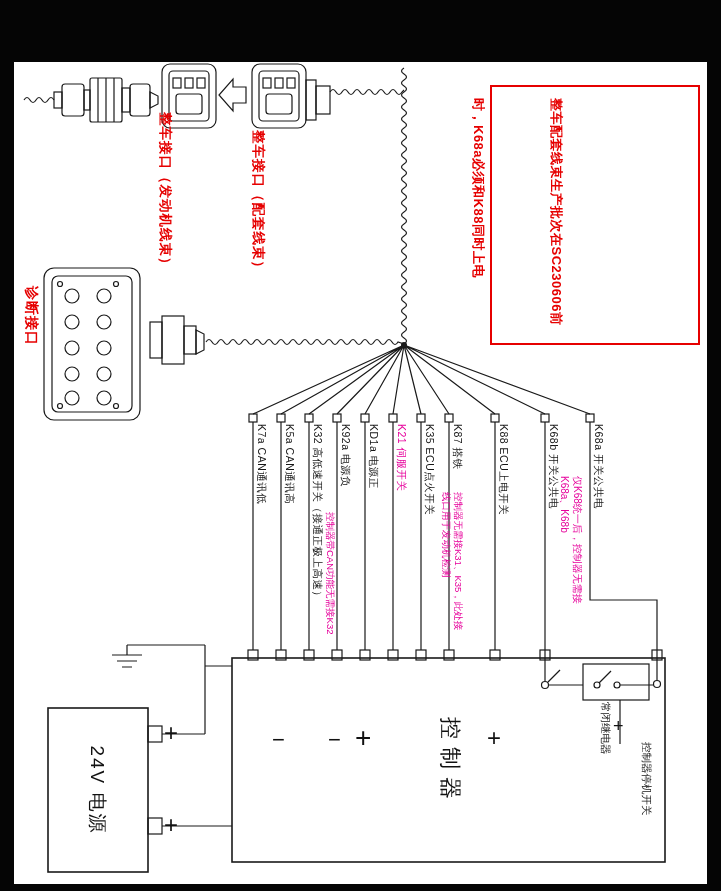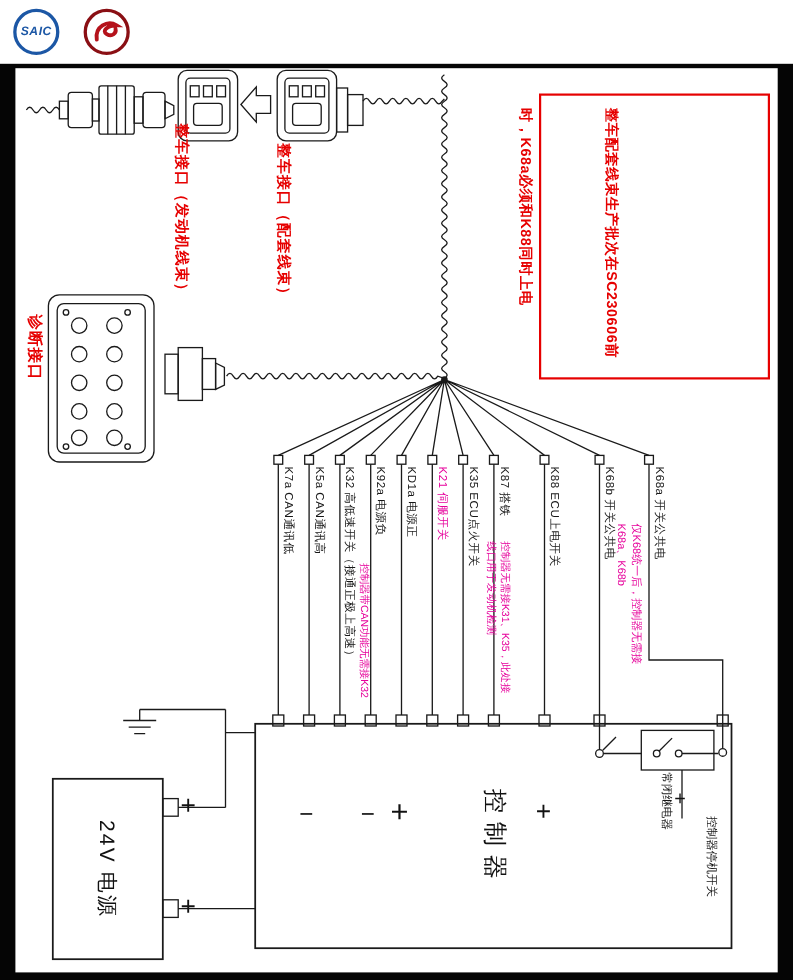--- a/index.html
+++ b/index.html
@@ -27,30 +27,20 @@
              border-radius:50%;box-sizing:border-box;display:flex;align-items:center;justify-content:center;
              color:#1c57a5;font-weight:bold;font-style:italic;font-size:11px;letter-spacing:0.5px;}
   .logo-em{position:absolute;left:76px;top:8px;width:42px;height:42px;border:3px solid #8a0f14;
            border-radius:50%;box-sizing:border-box;display:flex;align-items:center;justify-content:center;}
 </style>
 </head>
 <body>
 
 <div class="page">
 
-  <div class="topstrip">
-    <div class="logo-saic">
-      <span>SAIC</span>
-    </div>
-    <div class="logo-em">
-      <svg width="34" height="34" viewBox="0 0 34 34">
-        <path d="M8 24 C6 12 18 6 26 11 C18 11 12 16 17 19 C22 22 26 18 25 14" fill="none" stroke="#b5121b" stroke-width="3.5" stroke-linecap="round"></path>
-      </svg>
-    </div>
-  </div>
 
   <div class="paper"></div>
 
   <div class="layer">
 
     <svg class="wires" width="721" height="891" viewBox="0 0 721 891">
       <g fill="none" stroke="#1a1a1a" stroke-width="1.2">
 
         <path d="M24 100 q3 -5 6 0 t6 0 t6 0 t6 0 t6 0"></path>
         <rect x="54" y="92" width="8" height="16"></rect>

